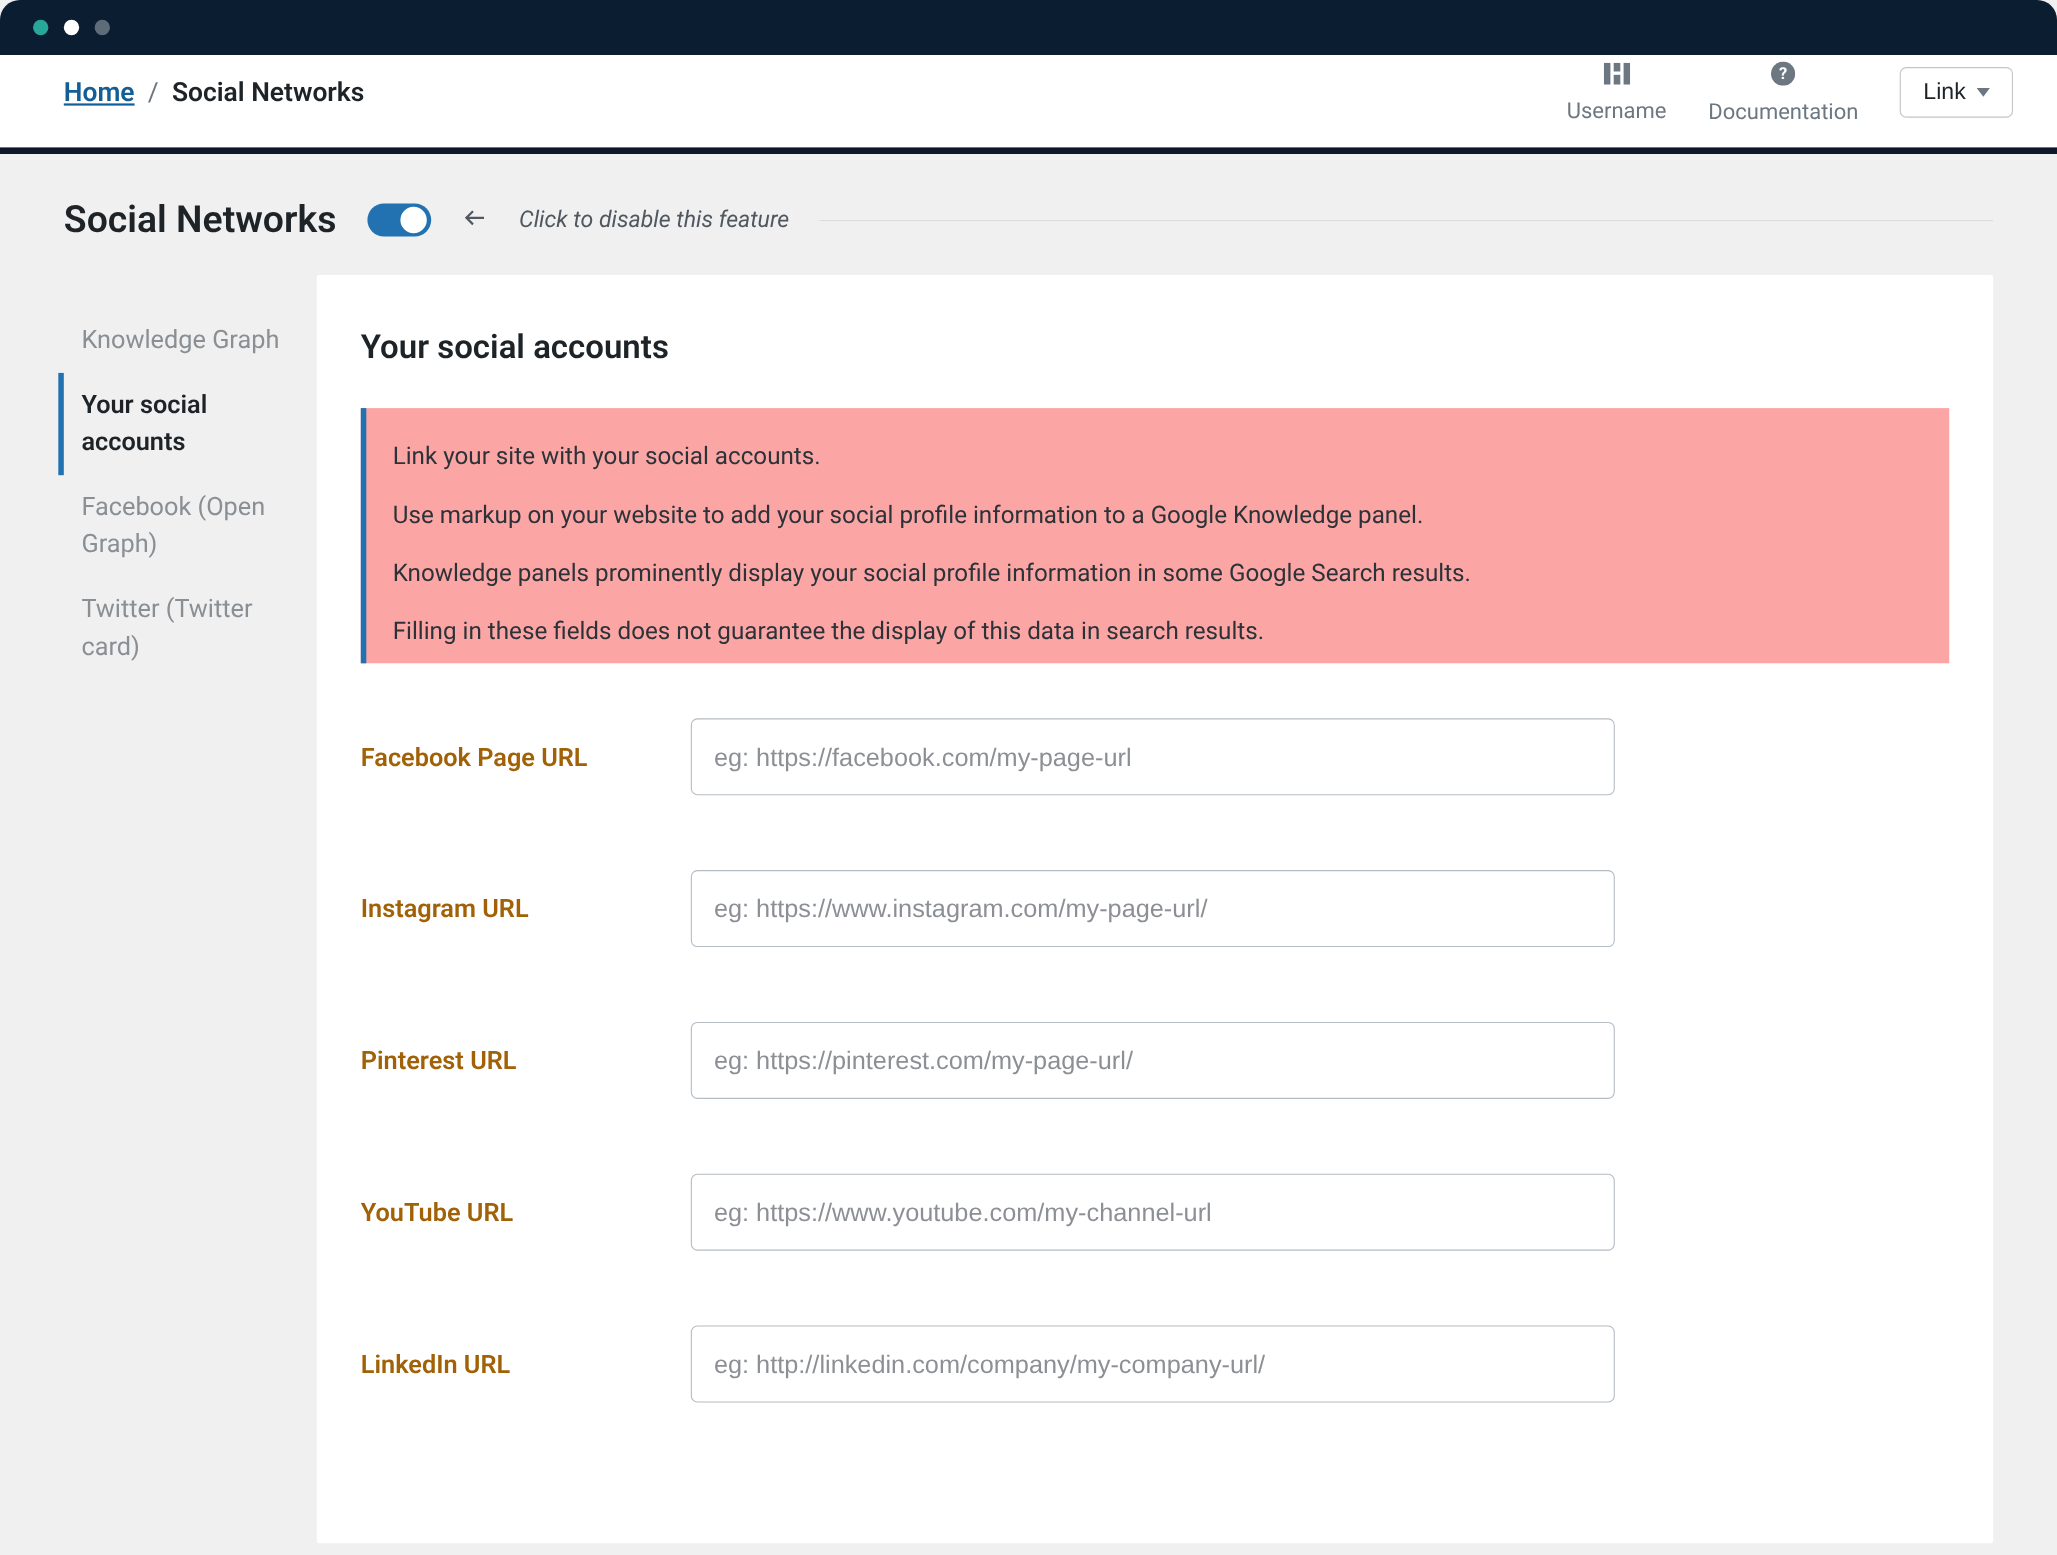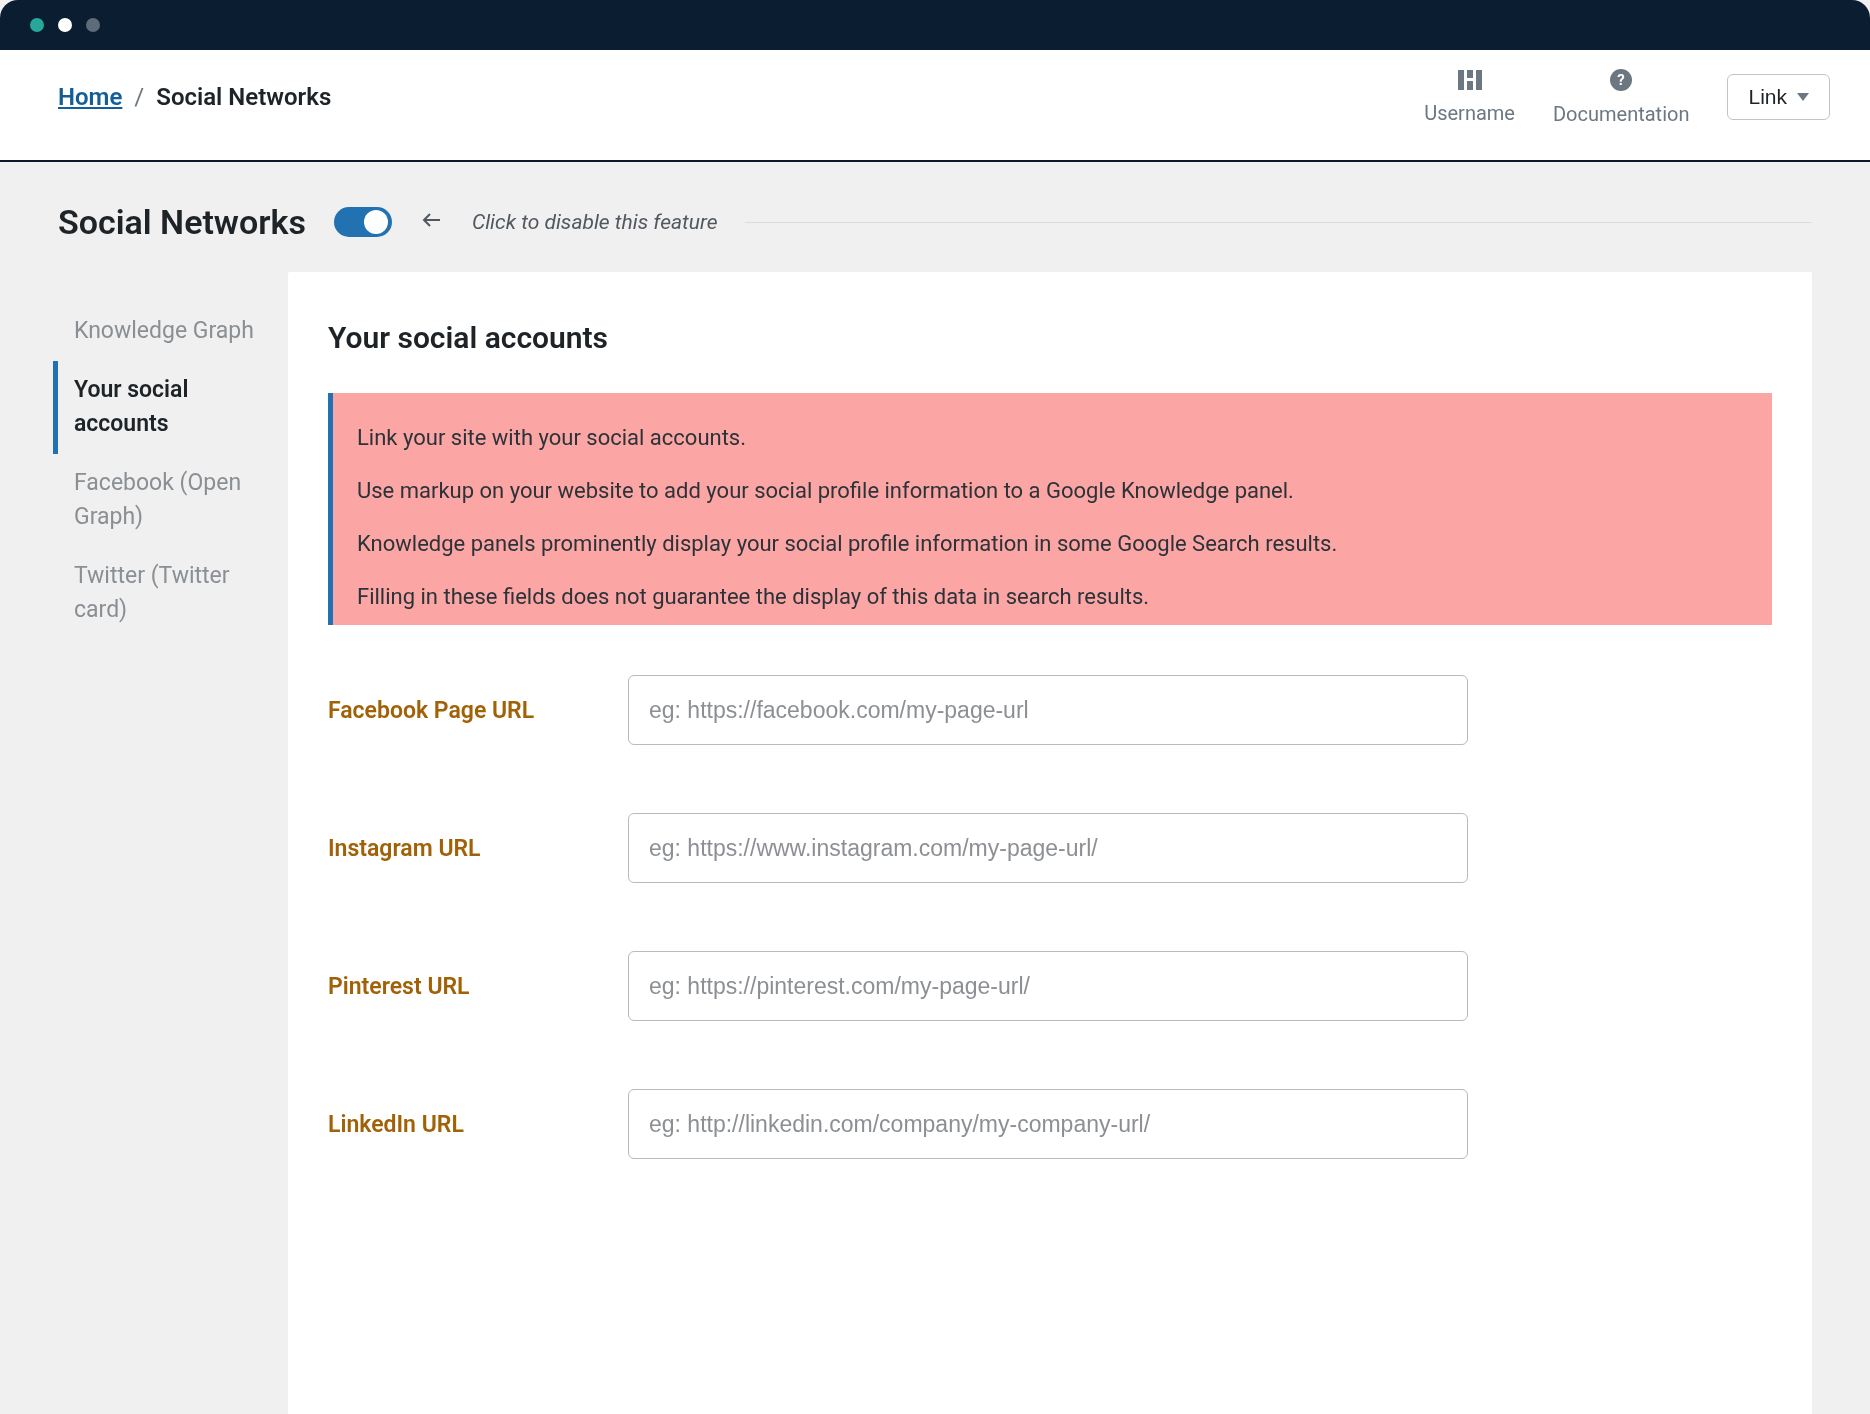--- a/index.html
+++ b/index.html
@@ -28,23 +28,23 @@
     gap: 14px;
   }
   .traffic-dot {
     width: 14px; height: 14px; border-radius: 50%;
   }
   .dot-green { background: #27a69a; }
   .dot-white { background: #ffffff; }
   .dot-gray { background: #5e6b79; }
 
   .topbar {
-    height: 112px;
+    height: 90px;
     background: #ffffff;
-    border-bottom: 2px solid #0f172a;
+    border-bottom: 6px solid #0f172a;
     display: flex;
     align-items: center;
     padding: 0 40px 16px 58px;
     justify-content: space-between;
   }
   .breadcrumb {
     display: flex;
     align-items: center;
     gap: 12px;
     font-size: 24px;
@@ -292,20 +292,24 @@
       <div class="field-row">
         <div class="field-label">Instagram URL</div>
         <input class="field-input" type="text" placeholder="eg: https://www.instagram.com/my-page-url/" style="">
       </div>
 
       <div class="field-row">
         <div class="field-label">Pinterest URL</div>
         <input class="field-input" type="text" placeholder="eg: https://pinterest.com/my-page-url/" style="">
       </div>
 
+      <div class="field-row">
+        <div class="field-label">YouTube URL</div>
+        <input class="field-input" type="text" placeholder="eg: https://www.youtube.com/my-channel-url" style="">
+      </div>
 
       <div class="field-row">
         <div class="field-label">LinkedIn URL</div>
         <input class="field-input" type="text" placeholder="eg: http://linkedin.com/company/my-company-url/" style="">
       </div>
 
     </div>
   </div>
 </div>
 

